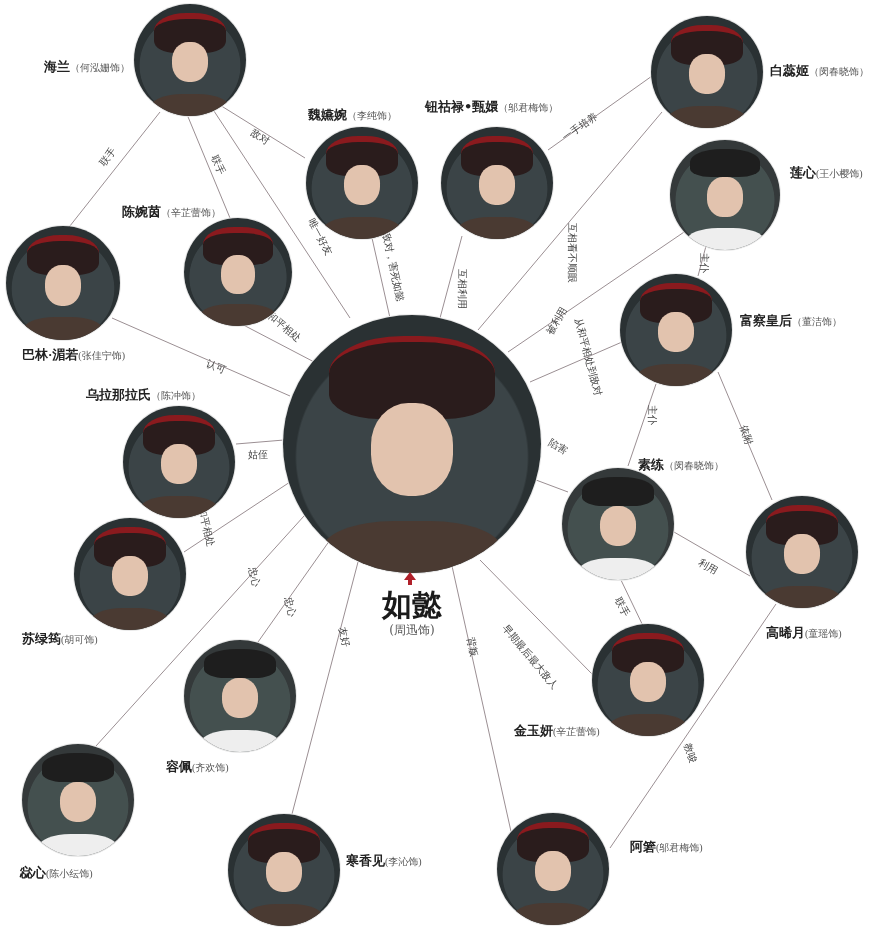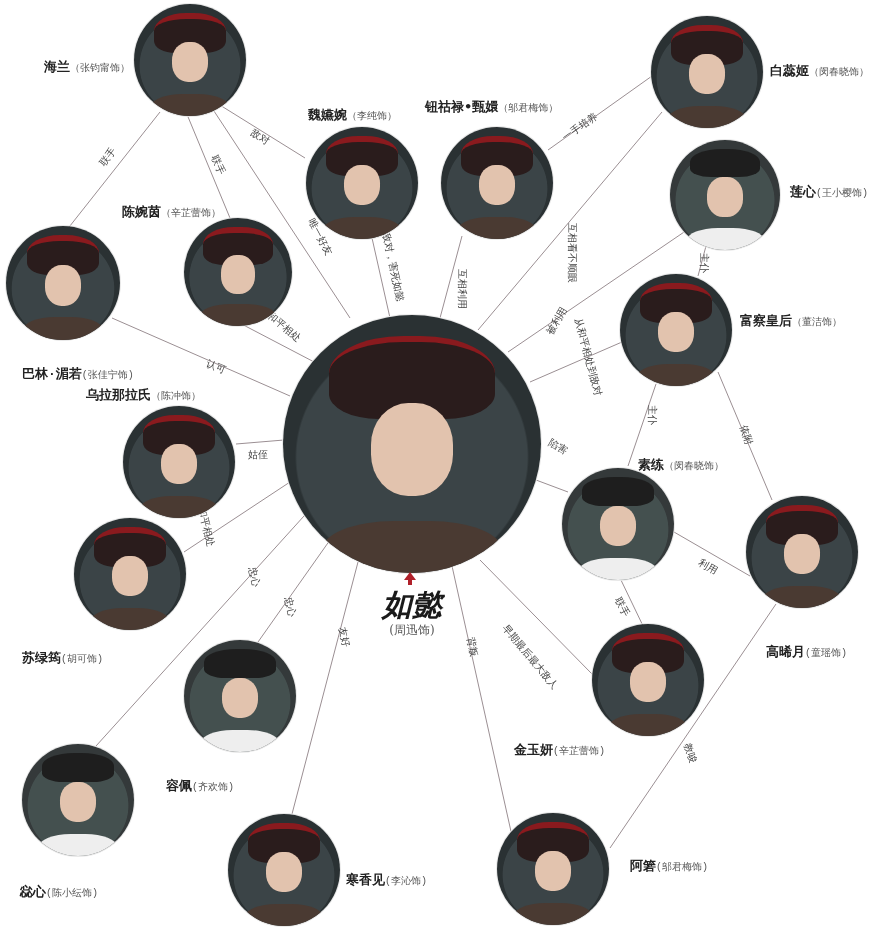--- a/index.html
+++ b/index.html
@@ -17,24 +17,24 @@
                  border-radius: 45% 45% 30% 30%; background: #2a1c1c; border-top: 6px solid #8a1a1e; }
     .node .face { position: absolute; left: 34%; top: 34%; width: 32%; height: 36%;
                   border-radius: 45%; background: #e2c3ae; }
     .node .robe { position: absolute; left: 15%; bottom: -8%; width: 70%; height: 28%;
                   border-radius: 40% 40% 0 0; background: #4a3a32; }
     .node.maid { background: radial-gradient(circle at 50% 55%, #d9b8a0 0 18%, #44504f 19% 60%, #34393a 61%); }
     .node.maid .hat { border-top: 0; background: #1e1e1e; height: 26%; }
     .node.maid .robe { background: #eeeeee; }
     .name { position: absolute; white-space: nowrap; font-weight: bold; font-size: 13px; color: #222; }
     .name .role { font-weight: normal; font-size: 10px; color: #555; }
-    .name.serif { font-family: Liberation Mono, monospace; margin-top: 19px; }
+    .name.serif { font-family: Liberation Serif, serif; }
     .center-name { position: absolute; left: 372px; top: 588px; width: 80px; text-align: center;
                    font-family: "DejaVu Serif", "Liberation Serif", serif; }
-    .center-name .big { font-size: 30px; font-weight: bold; color: #1a1a1a; line-height: 34px; font-style: italic; }
+    .center-name .big { font-size: 30px; font-weight: bold; color: #1a1a1a; line-height: 34px; }
     .center-name .small { font-size: 12px; color: #555; }
     .up-arrow { position: absolute; left: 404px; top: 572px; width: 0; height: 0;
                 border-left: 6px solid transparent; border-right: 6px solid transparent;
                 border-bottom: 8px solid #b0202a; }
     .up-arrow::after { content: ""; position: absolute; left: -2px; top: 7px; width: 4px; height: 6px; background: #b0202a; }
   </style>
 </head>
 <body>
 
 <div id="canvas">
@@ -117,21 +117,21 @@
   <div class="center-name">
     <div class="big">如懿</div>
     <div class="small">(周迅饰)</div>
   </div>
 
   <div class="node" style="left:134px;top:4px;width:112px;height:112px;">
       <div class="hat"></div>
       <div class="face"></div>
       <div class="robe"></div>
     </div>
-  <div class="name" style="left:44px;top:58px;"><span>海兰</span><span class="role">（张钧甯饰）</span></div>
+  <div class="name" style="left:44px;top:58px;"><span>海兰</span><span class="role">（何泓姗饰）</span></div>
 
   <div class="node" style="left:306px;top:127px;width:112px;height:112px;">
       <div class="hat"></div>
       <div class="face"></div>
       <div class="robe"></div>
     </div>
   <div class="name" style="left:308px;top:106px;"><span>魏嬿婉</span><span class="role">（李纯饰）</span></div>
 
   <div class="node" style="left:441px;top:127px;width:112px;height:112px;">
       <div class="hat"></div>

